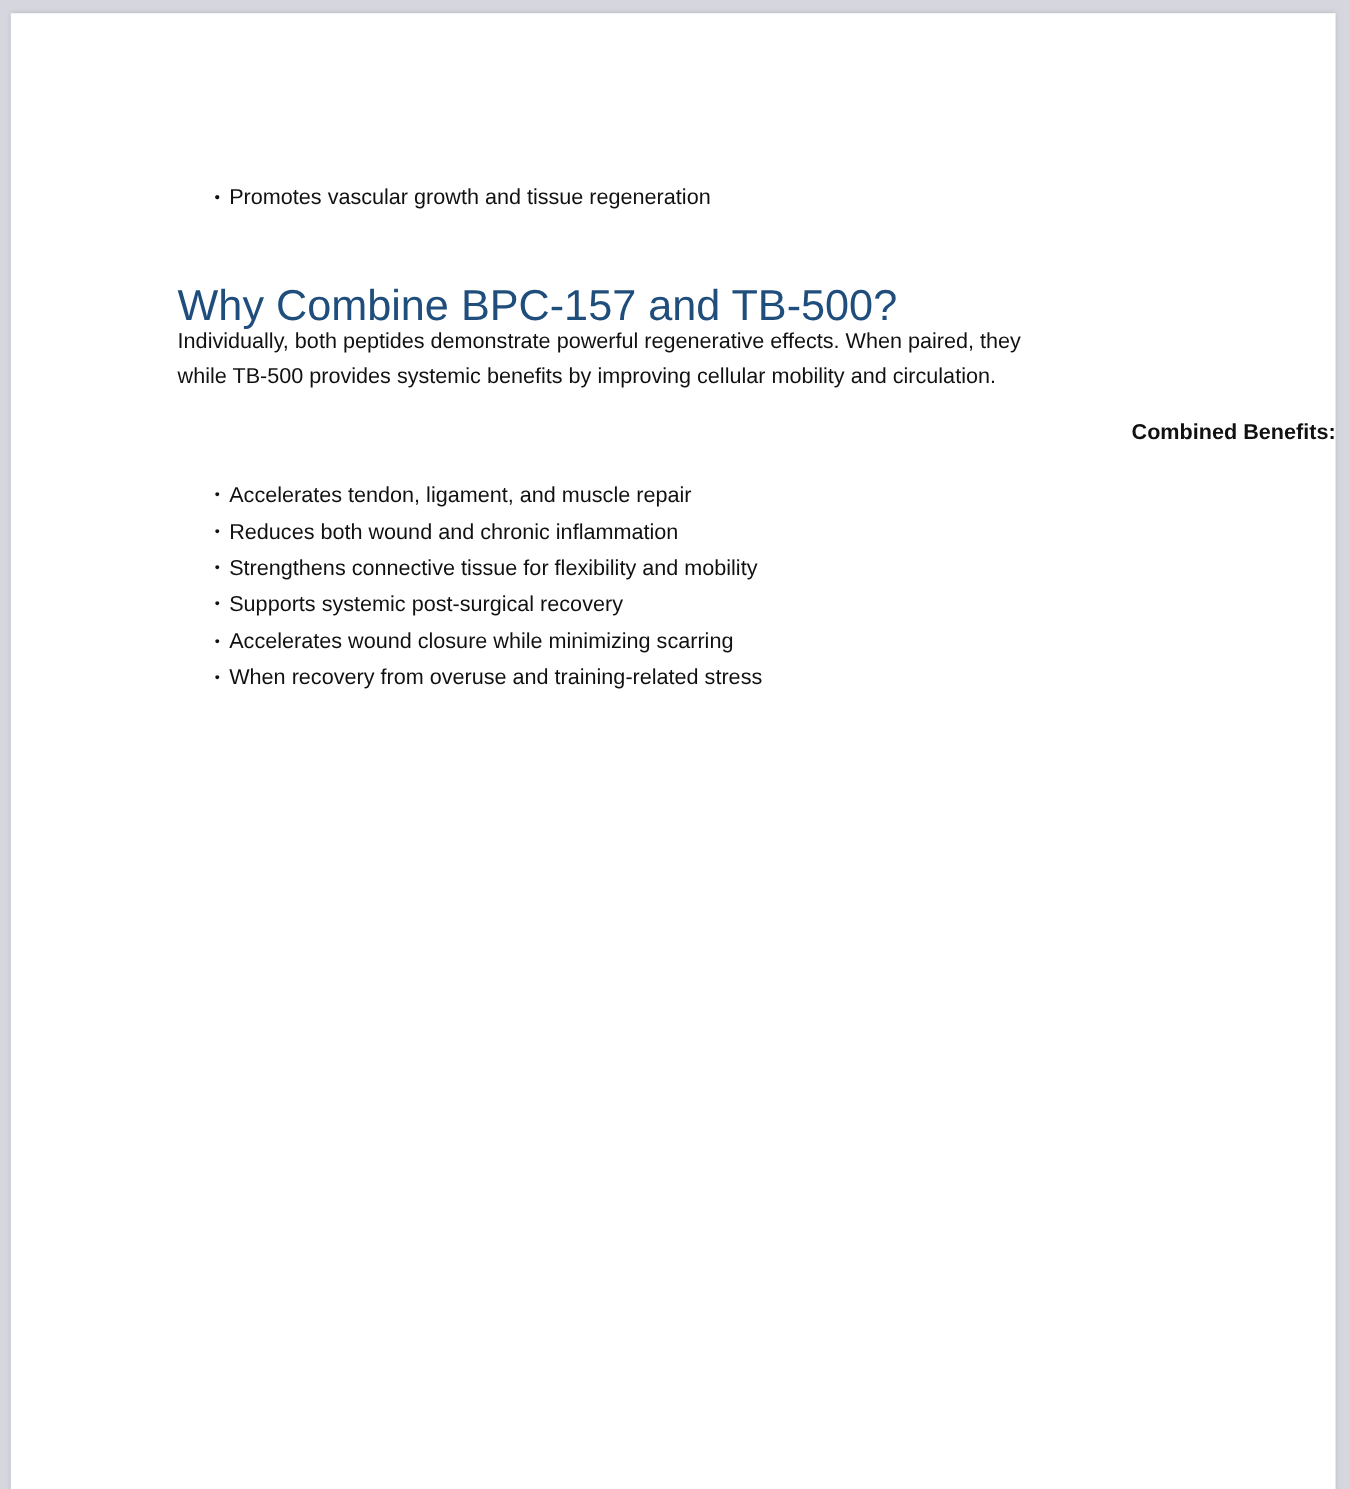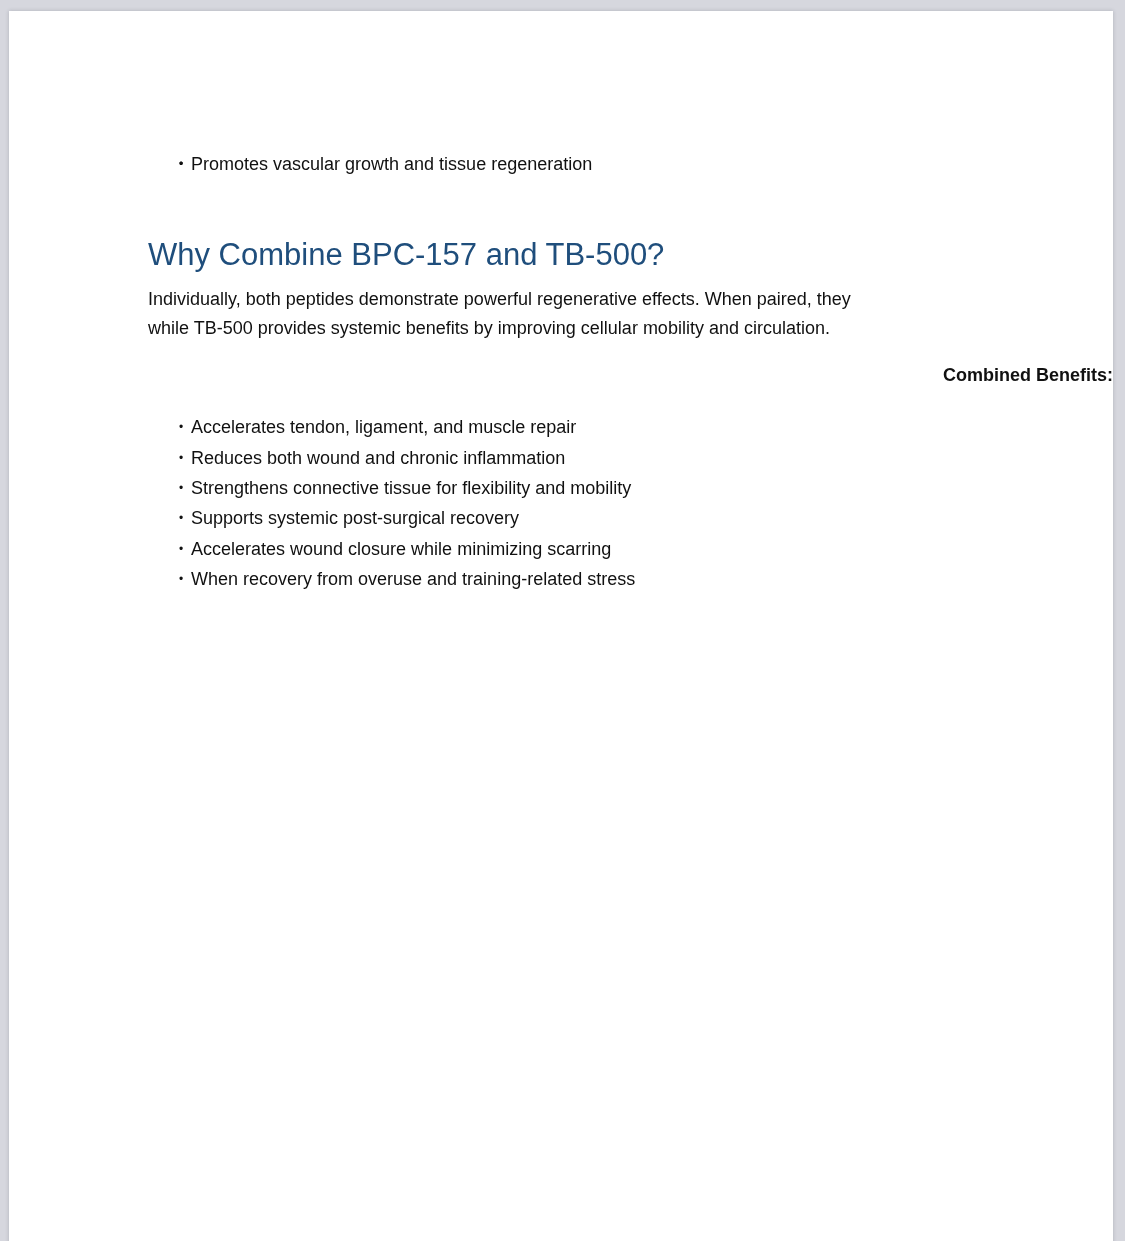--- a/index.html
+++ b/index.html
@@ -35,27 +35,26 @@
   }
   ul.bullet-list li .dot {
     position: absolute;
     left: 31px;
     top: 0;
     font-size: 12px;
     line-height: 30px;
   }
   h2.section-heading {
     margin-top: 60px;
-    font-size: 31px;
+    font-size: 36px;
     line-height: 31px;
     font-weight: normal;
     color: #1f4e7c;
   }
   .paragraph {
-    margin-top: 15px;
   }
   .paragraph .para-line {
     font-size: 18px;
     line-height: 28.7px;
     white-space: nowrap;
   }
   .benefits-label {
     margin-top: 19px;
     font-size: 18px;
     line-height: 28.8px;

